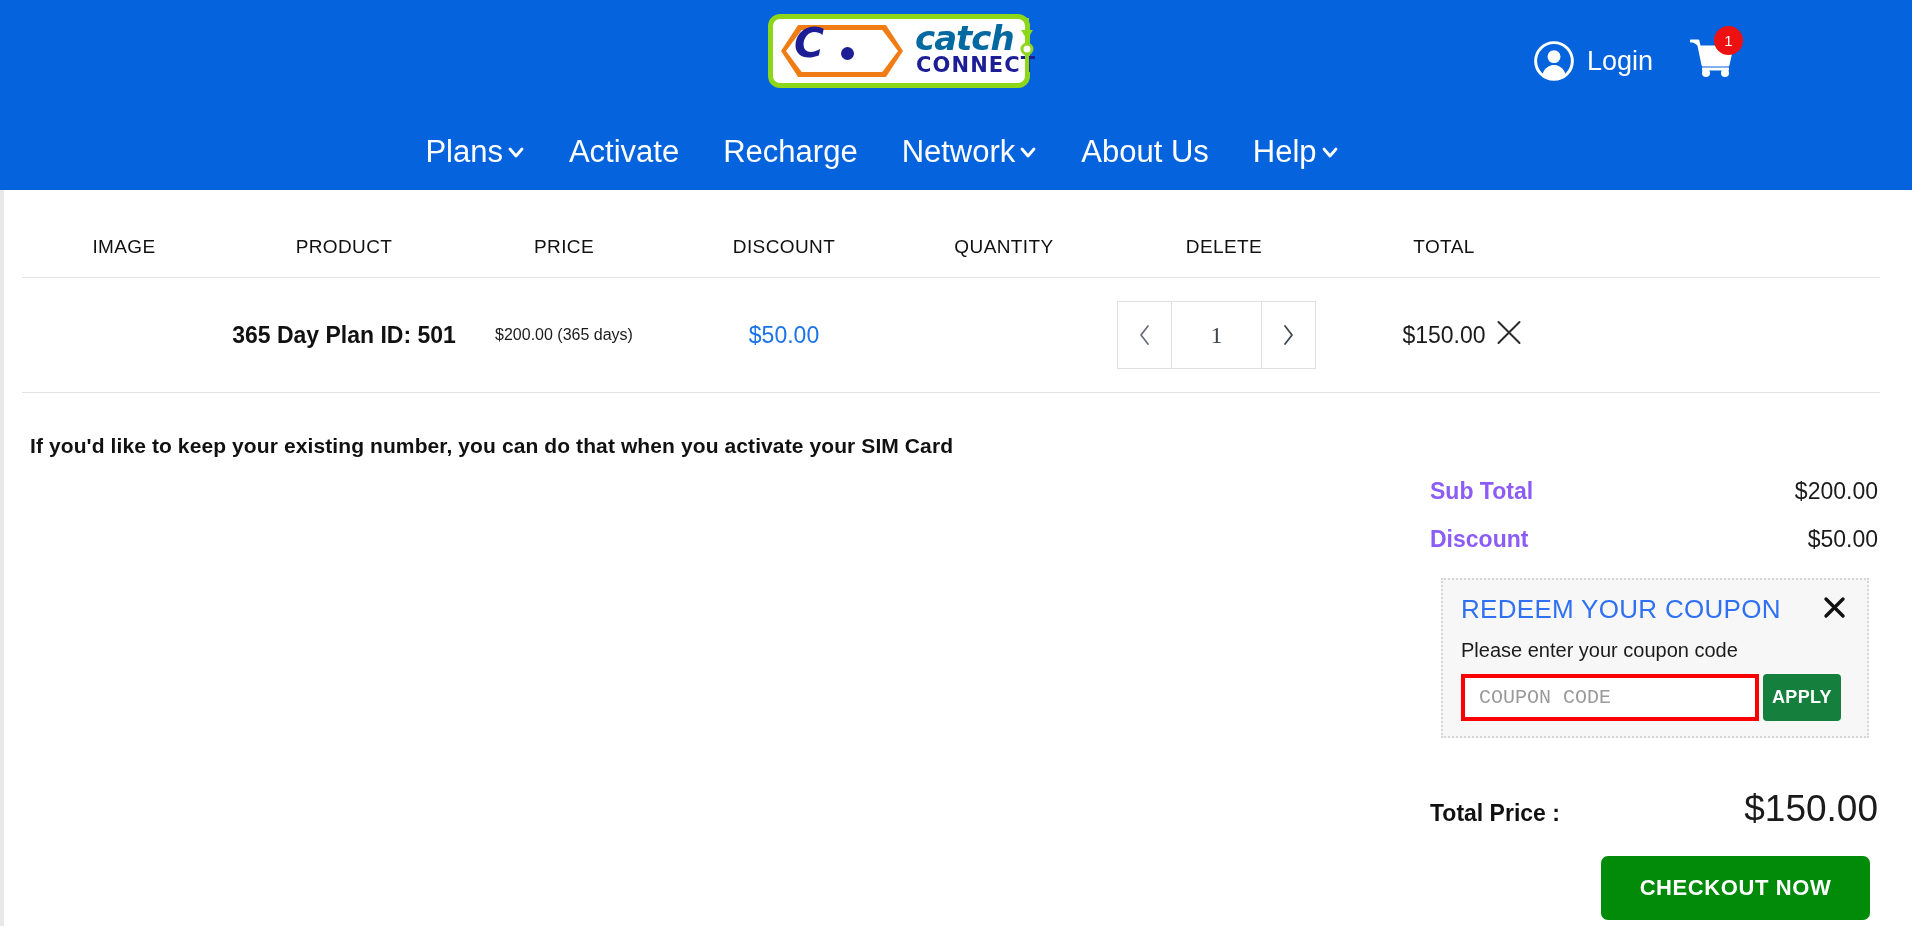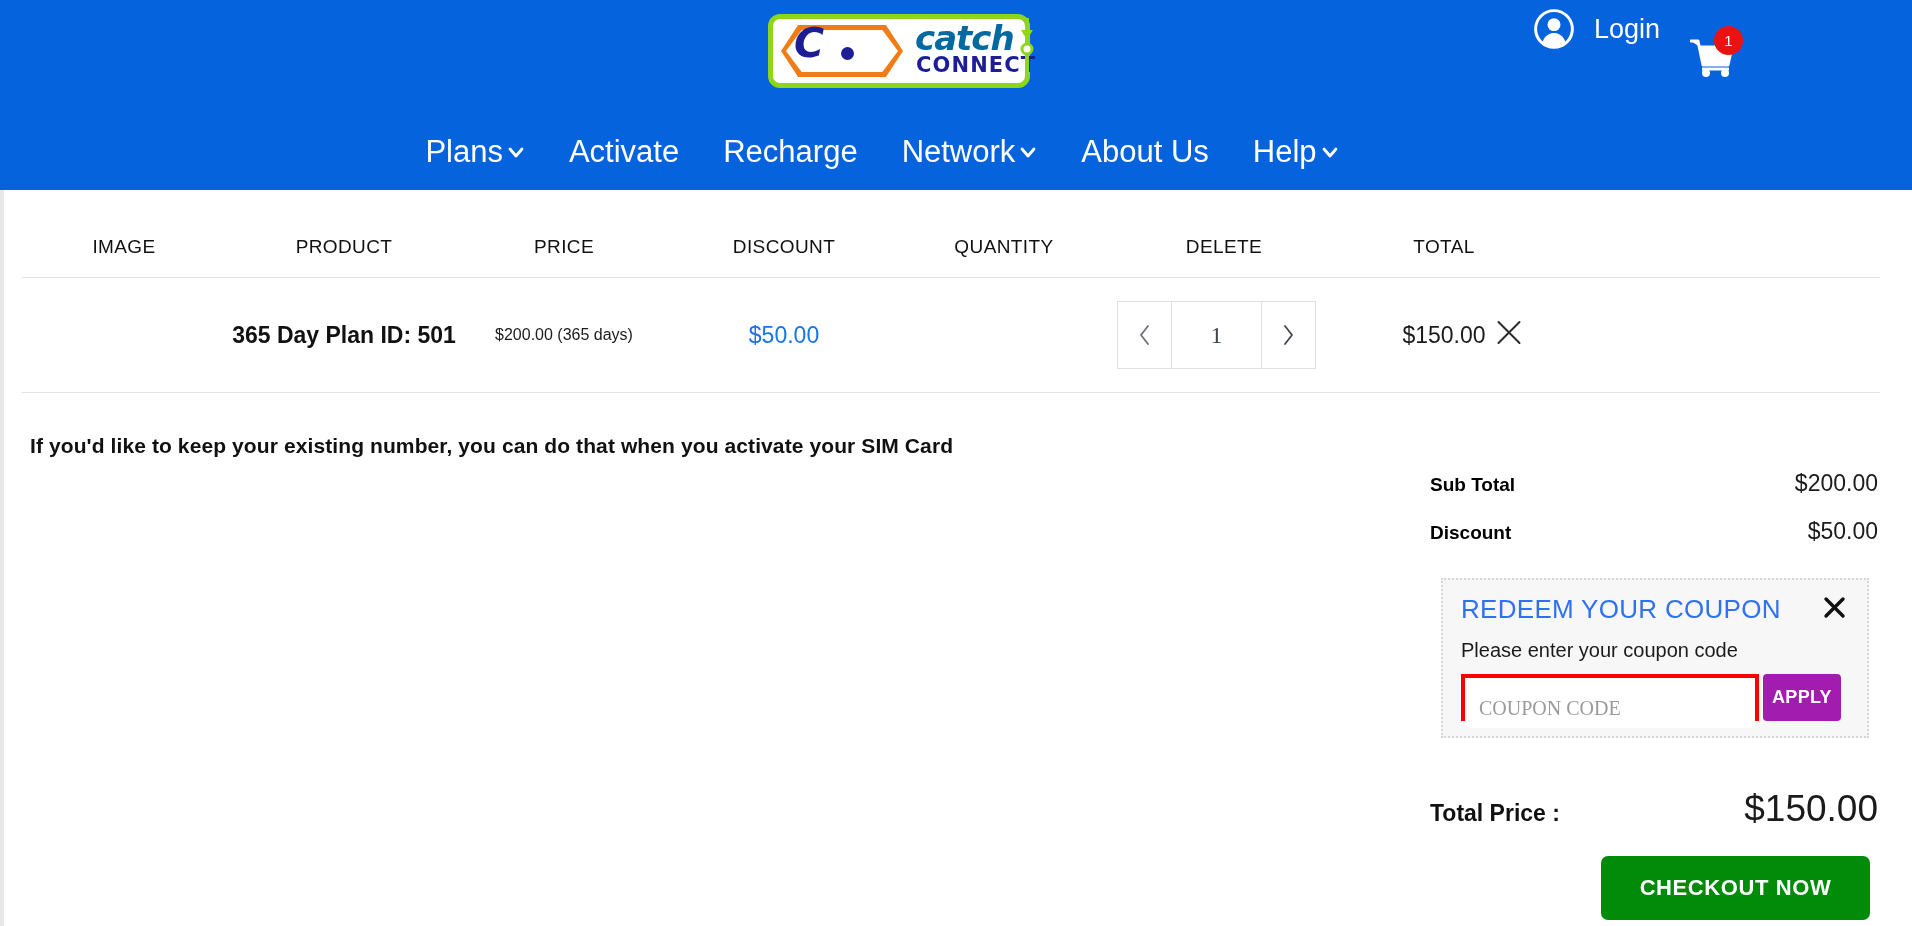--- a/index.html
+++ b/index.html
@@ -106,24 +106,24 @@
     position: absolute;
     right: -4px;
     top: 2px;
     width: 14px;
     height: 60px;
   }
 
   .login-block {
     position: absolute;
     left: 1533px;
-    top: 8px;
+    top: 40px;
     display: flex;
     align-items: center;
-    gap: 19px;
+    gap: 12px;
     cursor: pointer;
     text-align: center;
   }
   .login-icon { width: 42px; height: 42px; display: block; }
   .login-text {
     color: #ffffff;
     font-size: 27px;
     line-height: 30px;
   }
   .cart-block {
@@ -279,23 +279,24 @@
     width: 448px;
   }
   .sum-row {
     position: relative;
     display: flex;
     justify-content: space-between;
     align-items: baseline;
     height: 48px;
   }
   .sum-label {
-    font-size: 19px;
-    font-weight: bold;
-    color: #000000;
+    font-size: 23px;
+    font-weight: bold;
+    color: #8b5cf6;
+    margin-top: 8px;
   }
   .sum-value {
     font-size: 23px;
     color: #1b1b1b;
   }
 
   .coupon {
     position: absolute;
     left: 1441px;
     top: 578px;
@@ -341,30 +342,29 @@
     background: #ffffff;
   }
   .coupon-input {
     width: 100%;
     height: 100%;
     border: none;
     outline: none;
     padding-left: 14px;
     font-size: 20px;
     color: #a21caf;
-    font-family: Liberation Serif, serif;
-    background: #ffffff;
-    margin-top: 11px;
+    font-family: Liberation Mono, monospace;
+    background: #ffffff;
   }
   .coupon-input::placeholder { color: #9a9a9a; }
   .apply-btn {
     width: 78px;
     height: 47px;
     margin-left: 4px;
-    background: #a21caf;
+    background: #15803d;
     color: #ffffff;
     border: none;
     border-radius: 4px;
     font-size: 18px;
     font-weight: bold;
     letter-spacing: 0.3px;
     cursor: pointer;
     font-family: "Liberation Sans", sans-serif;
   }
 

